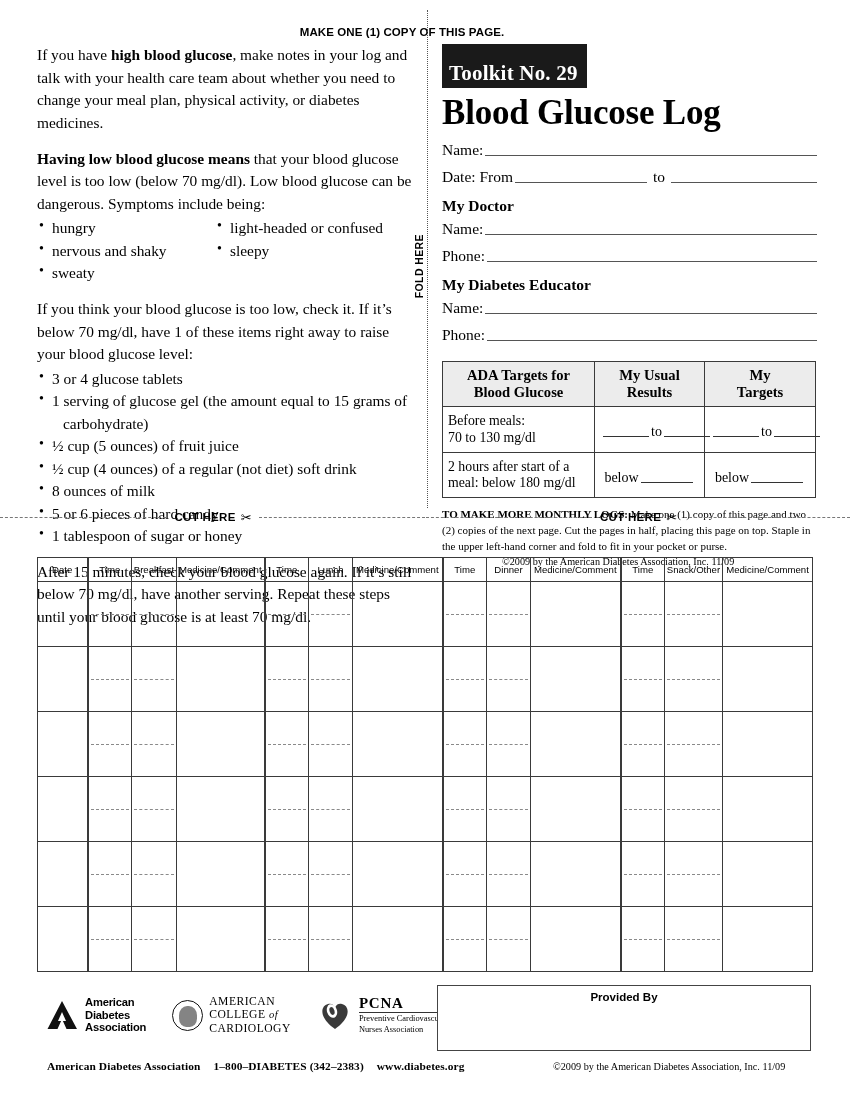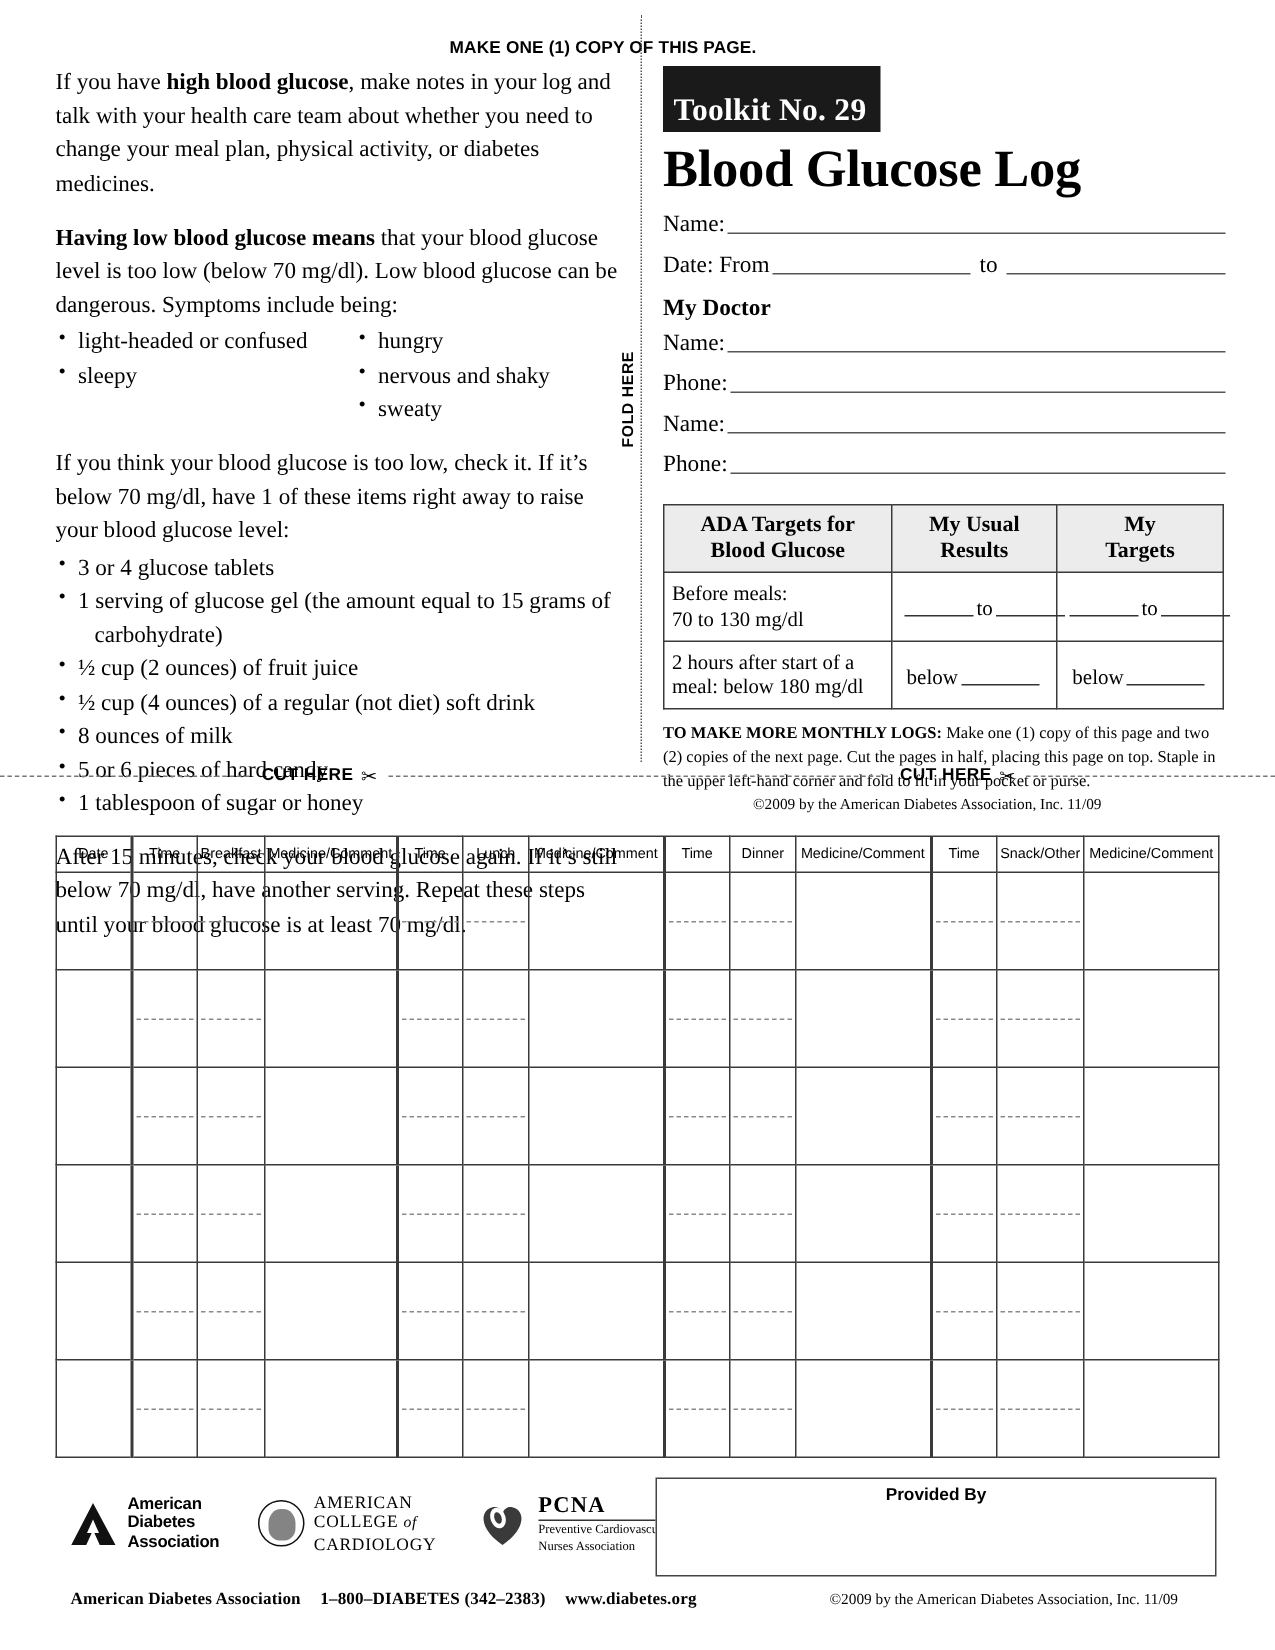--- a/index.html
+++ b/index.html
@@ -382,40 +382,40 @@
 
   <p>
     <span>If you have </span><b>high blood glucose</b><span>, make notes in your log and talk with your health care team about whether you need to change your meal plan, physical activity, or diabetes medicines.</span>
   </p>
 
   <p class="tight">
     <b>Having low blood glucose means</b><span> that your blood glucose level is too low (below 70 mg/dl).  Low blood glucose can be dangerous.  Symptoms include being:</span>
   </p>
 
   <div class="two-col-bullets">
-    <ul class="bul c2">
-      <li>light-headed or confused</li>
-      <li>sleepy</li>
-    </ul>
     <ul class="bul c1">
       <li>hungry</li>
       <li>nervous and shaky</li>
       <li>sweaty</li>
     </ul>
+    <ul class="bul c2">
+      <li>light-headed or confused</li>
+      <li>sleepy</li>
+    </ul>
   </div>
 
   <div class="gap-block"></div>
 
   <p class="tight">If you think your blood glucose is too low, check it.  If it’s below 70 mg/dl, have 1 of these items right away to raise your blood glucose level:</p>
 
   <ul class="bul">
     <li>3 or 4 glucose tablets</li>
     <li>1 serving of glucose gel (the amount equal to 15 grams of</li>
     <li class="nobullet">carbohydrate)</li>
-    <li>½ cup (2 ounces) of fruit juice</li>
+    <li>½ cup (5 ounces) of fruit juice</li>
     <li>½ cup (4 ounces) of a regular (not diet) soft drink</li>
     <li>8 ounces of milk</li>
     <li>5 or 6 pieces of hard candy</li>
     <li>1 tablespoon of sugar or honey</li>
   </ul>
 
   <div class="gap-block"></div>
 
   <p>After 15 minutes, check your blood glucose again.  If it’s still below 70 mg/dl, have another serving.  Repeat these steps until your blood glucose is at least 70 mg/dl.</p>
 </div>
@@ -441,20 +441,21 @@
 
   <div class="field-row">
     <span class="lbl">Name:</span>
     <span class="rule"></span>
   </div>
   <div class="field-row">
     <span class="lbl">Phone:</span>
     <span class="rule"></span>
   </div>
 
+  <div class="sub-head">My Diabetes Educator</div>
 
   <div class="field-row">
     <span class="lbl">Name:</span>
     <span class="rule"></span>
   </div>
   <div class="field-row">
     <span class="lbl">Phone:</span>
     <span class="rule"></span>
   </div>
 

